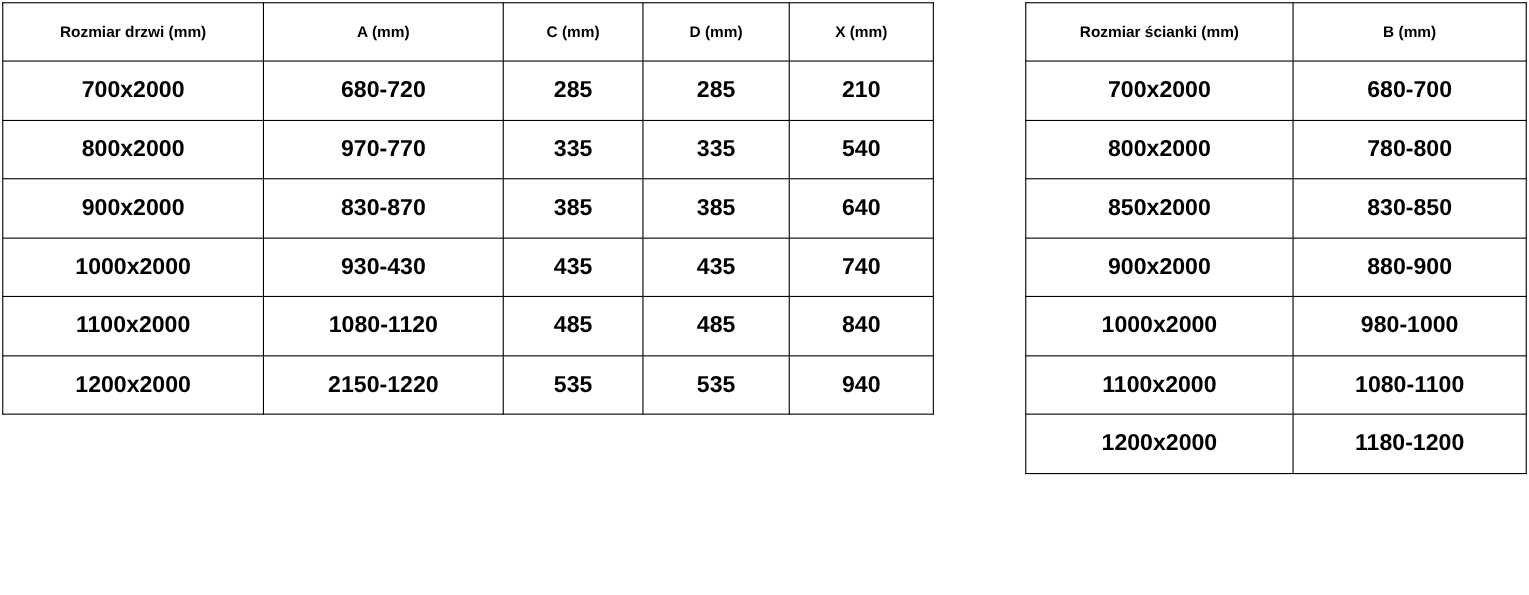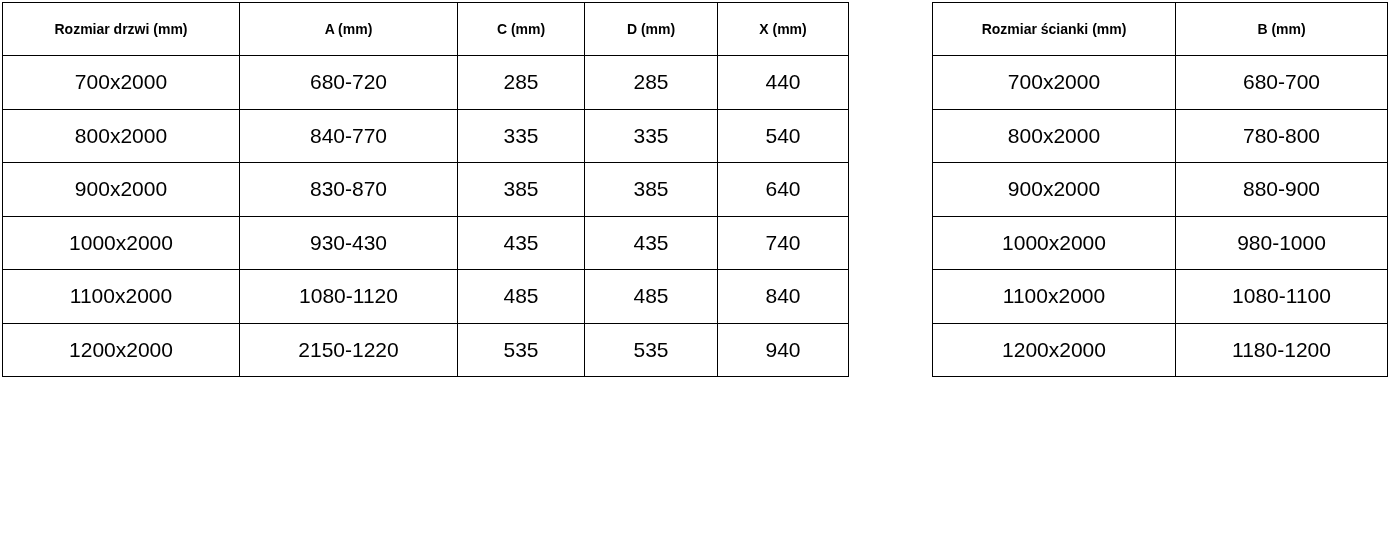--- a/index.html
+++ b/index.html
@@ -26,21 +26,21 @@
     overflow: hidden;
     white-space: nowrap;
   }
   table.spec th {
     font-size: 14px;
     font-weight: bold;
     height: 53px;
   }
   table.spec td {
     font-size: 21px;
-    font-weight: normal;
+    font-weight: bold;
     height: 53.5px;
   }
 
   #door-table  { left: 2px;   top: 2px; width: 846px; }
   #panel-table { left: 932px; top: 2px; width: 455px; }
 </style>
 </head>
 <body>
 
 <div class="stage">
@@ -61,25 +61,25 @@
         <th>D (mm)</th>
         <th>X (mm)</th>
       </tr>
     </thead>
     <tbody>
       <tr>
         <td>700x2000</td>
         <td>680-720</td>
         <td>285</td>
         <td>285</td>
-        <td>440</td>
+        <td>210</td>
       </tr>
       <tr>
         <td>800x2000</td>
-        <td>840-770</td>
+        <td>970-770</td>
         <td>335</td>
         <td>335</td>
         <td>540</td>
       </tr>
       <tr>
         <td>900x2000</td>
         <td>830-870</td>
         <td>385</td>
         <td>385</td>
         <td>640</td>
@@ -122,20 +122,24 @@
     <tbody>
       <tr>
         <td>700x2000</td>
         <td>680-700</td>
       </tr>
       <tr>
         <td>800x2000</td>
         <td>780-800</td>
       </tr>
       <tr>
+        <td>850x2000</td>
+        <td>830-850</td>
+      </tr>
+      <tr>
         <td>900x2000</td>
         <td>880-900</td>
       </tr>
       <tr>
         <td>1000x2000</td>
         <td>980-1000</td>
       </tr>
       <tr>
         <td>1100x2000</td>
         <td>1080-1100</td>

